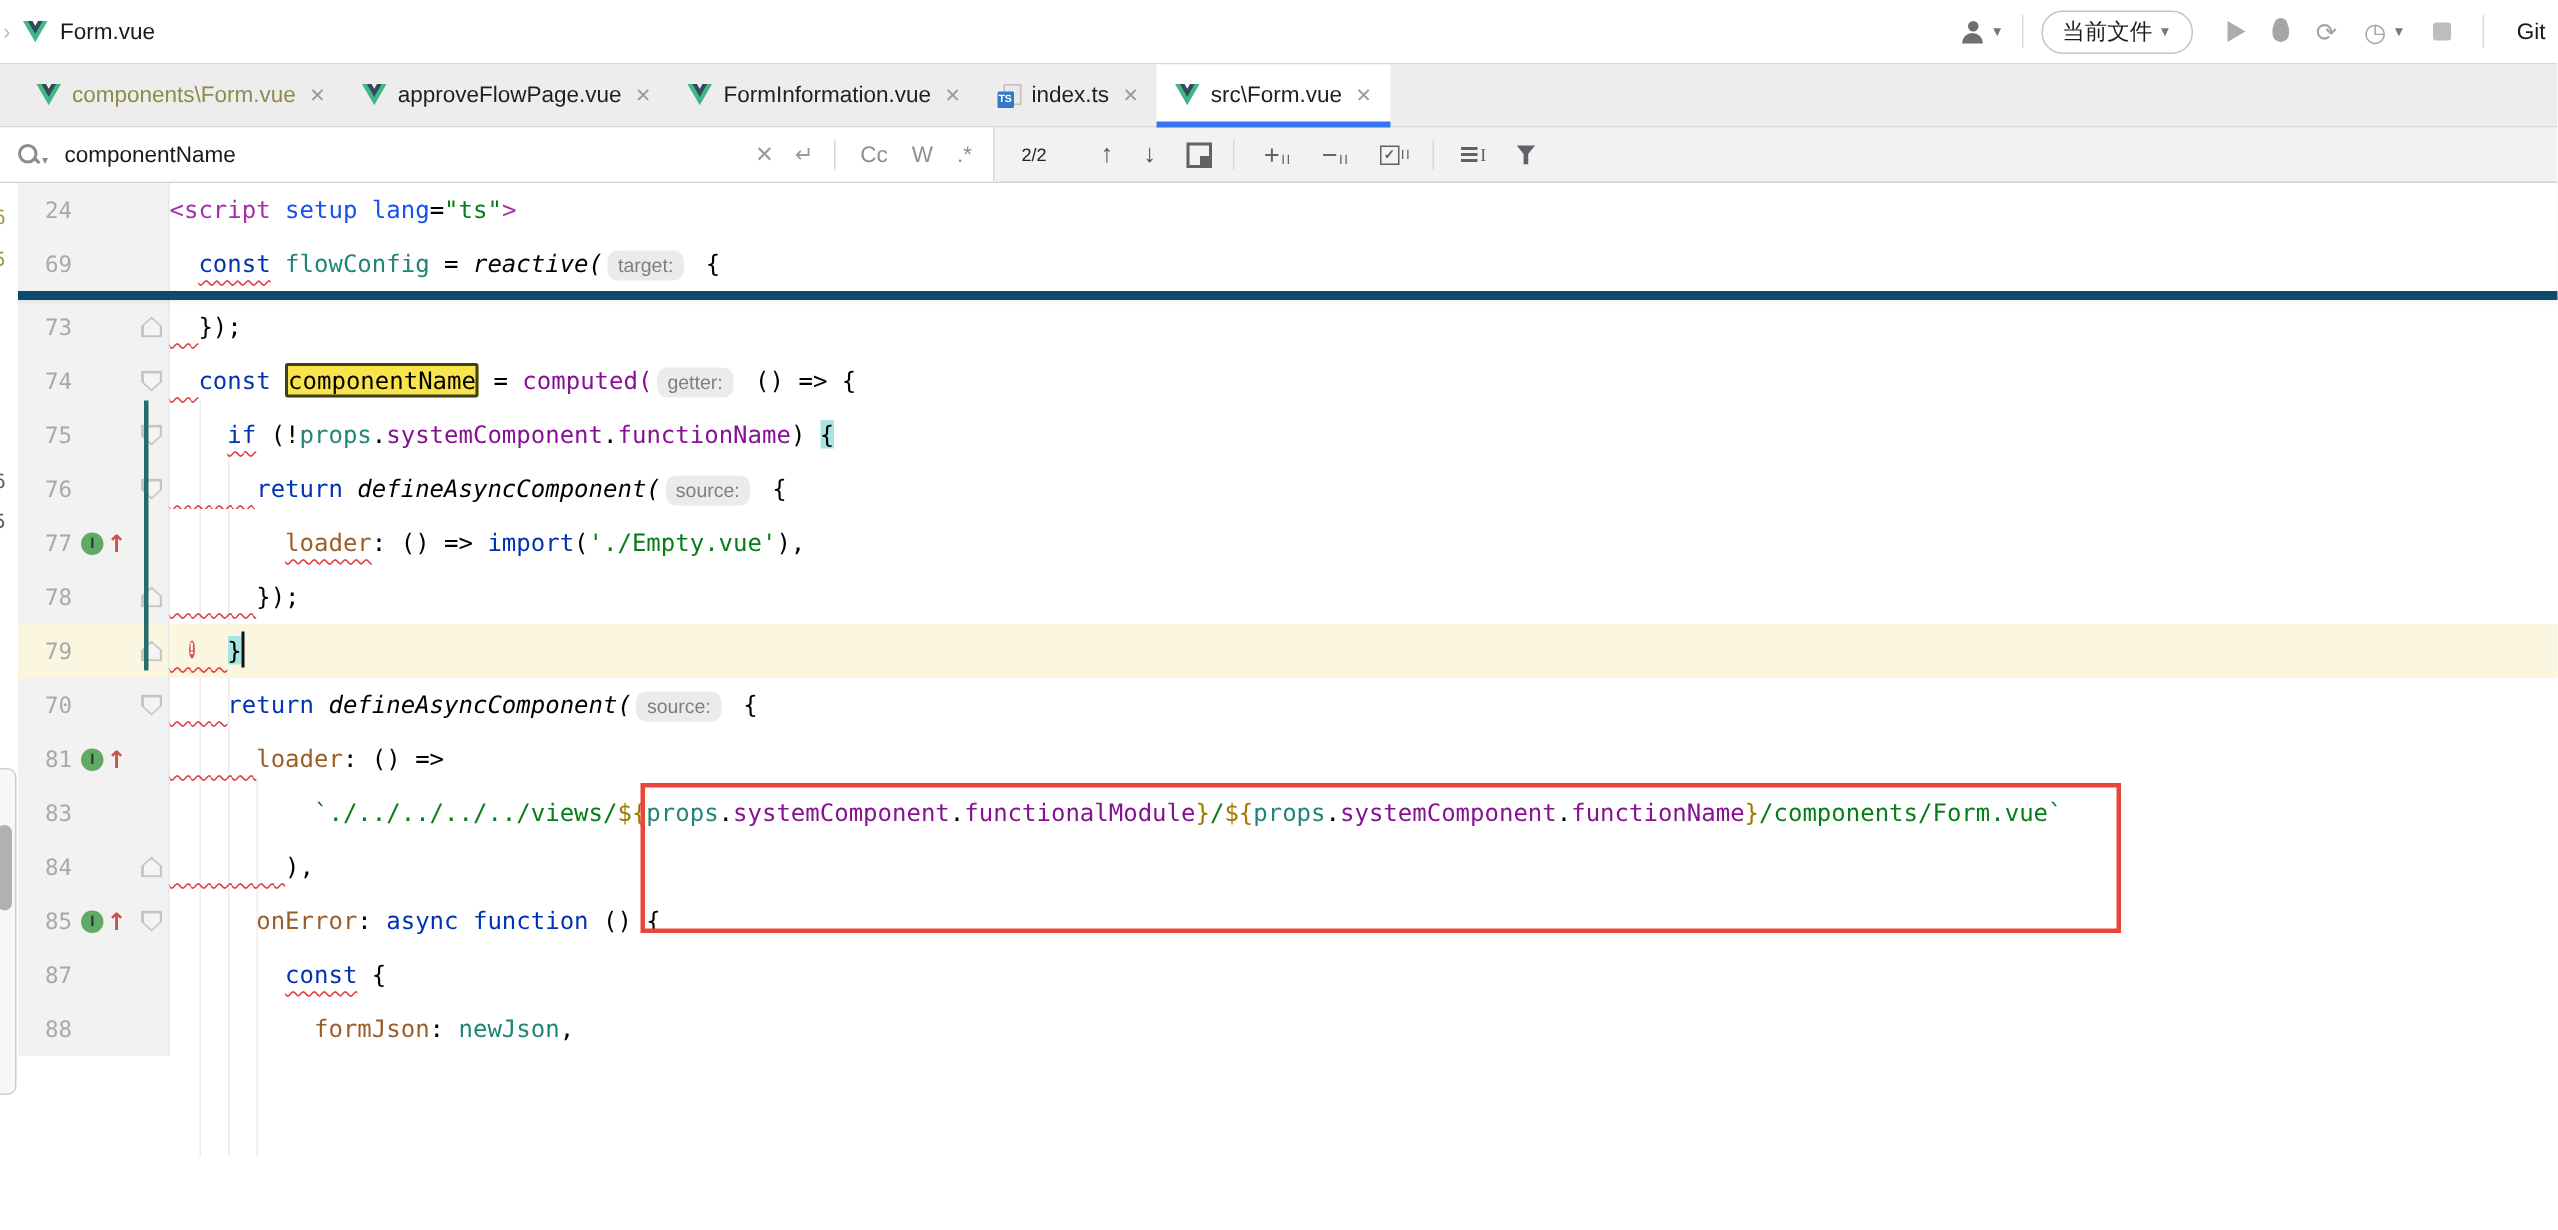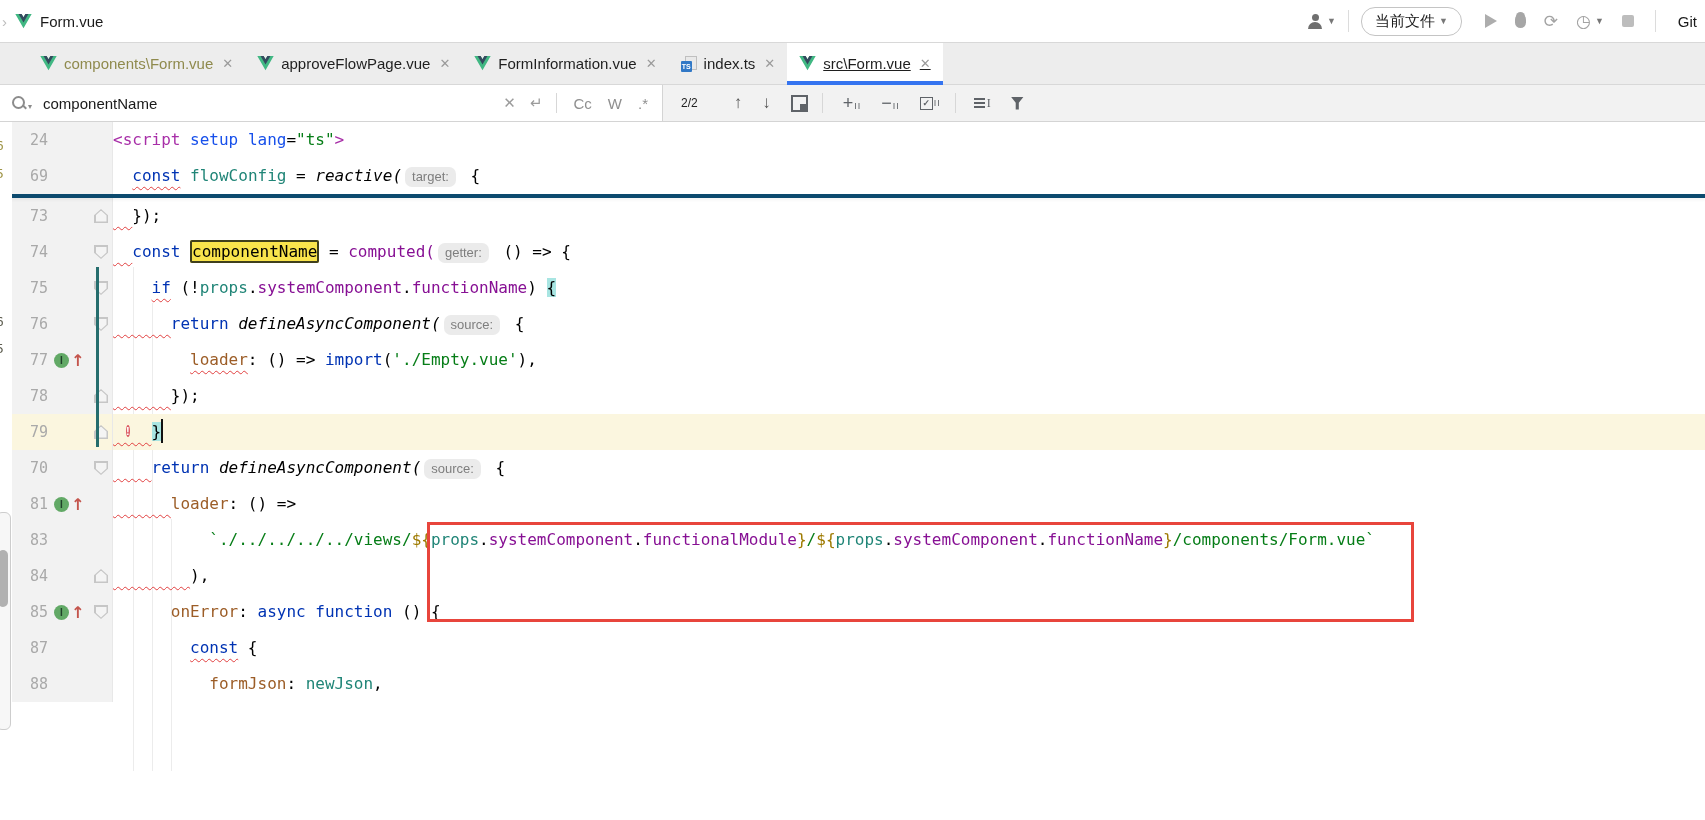--- a/index.html
+++ b/index.html
@@ -15,25 +15,25 @@
   .person .hd{position:absolute;left:6px;top:0;width:7px;height:7px;border-radius:50%;background:#6F6F6F;}
   .person .bd{position:absolute;left:2px;bottom:0;width:14px;height:7px;border-radius:7px 7px 0 0;background:#6F6F6F;}
   .runcfg{display:flex;align-items:center;border:1px solid #C4C4C4;border-radius:14px;height:27px;padding:0 13px;background:#fff;font-size:15px;color:#1a1a1a;margin-right:14px;}
   .ic{display:inline-flex;align-items:center;justify-content:center;margin:0 9px;color:#A3A3A3;}
   .tri-run{width:0;height:0;border-left:12px solid #ADADAD;border-top:7px solid transparent;border-bottom:7px solid transparent;}
   .bugbody{width:11px;height:14px;border-radius:6px;background:#A6A6A6;box-shadow:0 -3px 0 -1px #A6A6A6;}
   .glyph{font-size:17px;line-height:17px;color:#A3A3A3;}
   .stopsq{width:12px;height:12px;background:#BDBDBD;border-radius:2px;}
   .git-label{font-size:15px;color:#1a1a1a;margin-left:10px;white-space:nowrap;}
   
-  .tabbar{height:42px;box-sizing:border-box;background:#EDEDED;border-bottom:1px solid #D8D8D8;display:flex;align-items:stretch;padding-left:28px;}
+  .tabbar{height:42px;box-sizing:border-box;background:#EDEDED;border-bottom:1px solid #D8D8D8;display:flex;align-items:stretch;padding-left:12px;}
   .tab{display:flex;align-items:center;gap:7px;padding:0 12px;font-size:15px;color:#1f1f1f;position:relative;cursor:default;}
   .tab.olive{color:#8F8A4D;}
   .tab .close{color:#9A9A9A;font-size:13px;margin-left:2px;}
-  .tab.active{background:#fff;color:#1f1f1f;text-decoration:underline;}
+  .tab.active{background:#fff;color:#1f1f1f;}
   .tab.active::after{content:"";position:absolute;left:0;right:0;bottom:-1px;height:4px;background:#3574F0;}
   .vue-ic{width:17px;height:15px;flex:none;}
   .ts-ic{position:relative;width:16px;height:16px;flex:none;}
   .ts-ic .pg{position:absolute;left:4px;top:0;width:10px;height:12px;background:#E9E9E9;border:1px solid #BFBFBF;}
   .ts-ic .bd{position:absolute;left:0;bottom:0;width:11px;height:11px;background:#3178C6;color:#fff;font:bold 7px/11px "Liberation Sans",sans-serif;text-align:center;border-radius:1px;}
   
   .findbar{height:37px;box-sizing:border-box;background:#F2F2F2;border-bottom:1px solid #D4D4D4;display:flex;align-items:stretch;}
   .find-input{width:663px;box-sizing:border-box;background:#fff;border-right:1px solid #D4D4D4;display:flex;align-items:center;padding:0 14px 0 12px;}
   .mag{position:relative;width:15px;height:15px;flex:none;}
   .mag .c{position:absolute;left:0;top:0;width:9px;height:9px;border:2px solid #8C8C8C;border-radius:50%;}
@@ -79,21 +79,21 @@
   .hit{background:#F9E44C;border:2px solid #3F3F1C;border-radius:2px;}
   .brc{background:#A8E5E2;}
   .caret{display:inline-block;width:2px;height:24px;background:#111;vertical-align:-6px;}
   .impl{display:flex;align-items:center;gap:2px;}
   .impl .b{width:15px;height:15px;border-radius:50%;background:#62A966;color:#20402A;font:bold 10px/15px "Liberation Sans",sans-serif;text-align:center;}
   .impl .a{color:#C4554D;font:bold 16px/15px "DejaVu Sans",sans-serif;}
   .bulb{position:absolute;left:126px;top:7px;width:15px;z-index:4;}
   .bulb .h{width:15px;height:15px;border-radius:50%;background:#DB5860;color:#fff;font:bold 11px/15px "Liberation Sans",sans-serif;text-align:center;}
   .bulb .f1{margin:1px auto 0;width:8px;height:2px;background:#9AA0A6;}
   .bulb .f2{margin:1px auto 0;width:6px;height:2px;background:#9AA0A6;}
-  #sticky{border-bottom:4px solid #0c4a6e;box-shadow:0 2px 3px rgba(0,0,0,.05);position:relative;z-index:3;background:#fff;}
+  #sticky{border-bottom:6px solid #0c4a6e;box-shadow:0 2px 3px rgba(0,0,0,.05);position:relative;z-index:3;background:#fff;}
   
   .guide{position:absolute;width:1px;background:#ECECEC;z-index:1;}
   .gitbar{position:absolute;left:96px;top:145px;width:3px;height:180px;background:#256D6D;z-index:4;}
   .annbox{position:absolute;left:427px;top:400px;width:981px;height:94px;border:3px solid #E8453C;z-index:15;}
   .leftstrip{position:absolute;left:0;top:0;width:12px;height:698px;background:#fff;z-index:6;overflow:hidden;}
   .frag{position:absolute;left:-4px;font:13px "DejaVu Sans Mono",monospace;}
   .frag.olive{color:#9F9548;} .frag.dark{color:#5F5F52;}
   .lscroll{position:absolute;left:-4px;top:390px;width:13px;height:216px;border:1px solid #CDCDCD;border-radius:6px;background:#F7F7F7;}
   .lthumb{position:absolute;left:-2px;top:428px;width:10px;height:57px;border-radius:5px;background:#B1B1B1;}
 </style>

